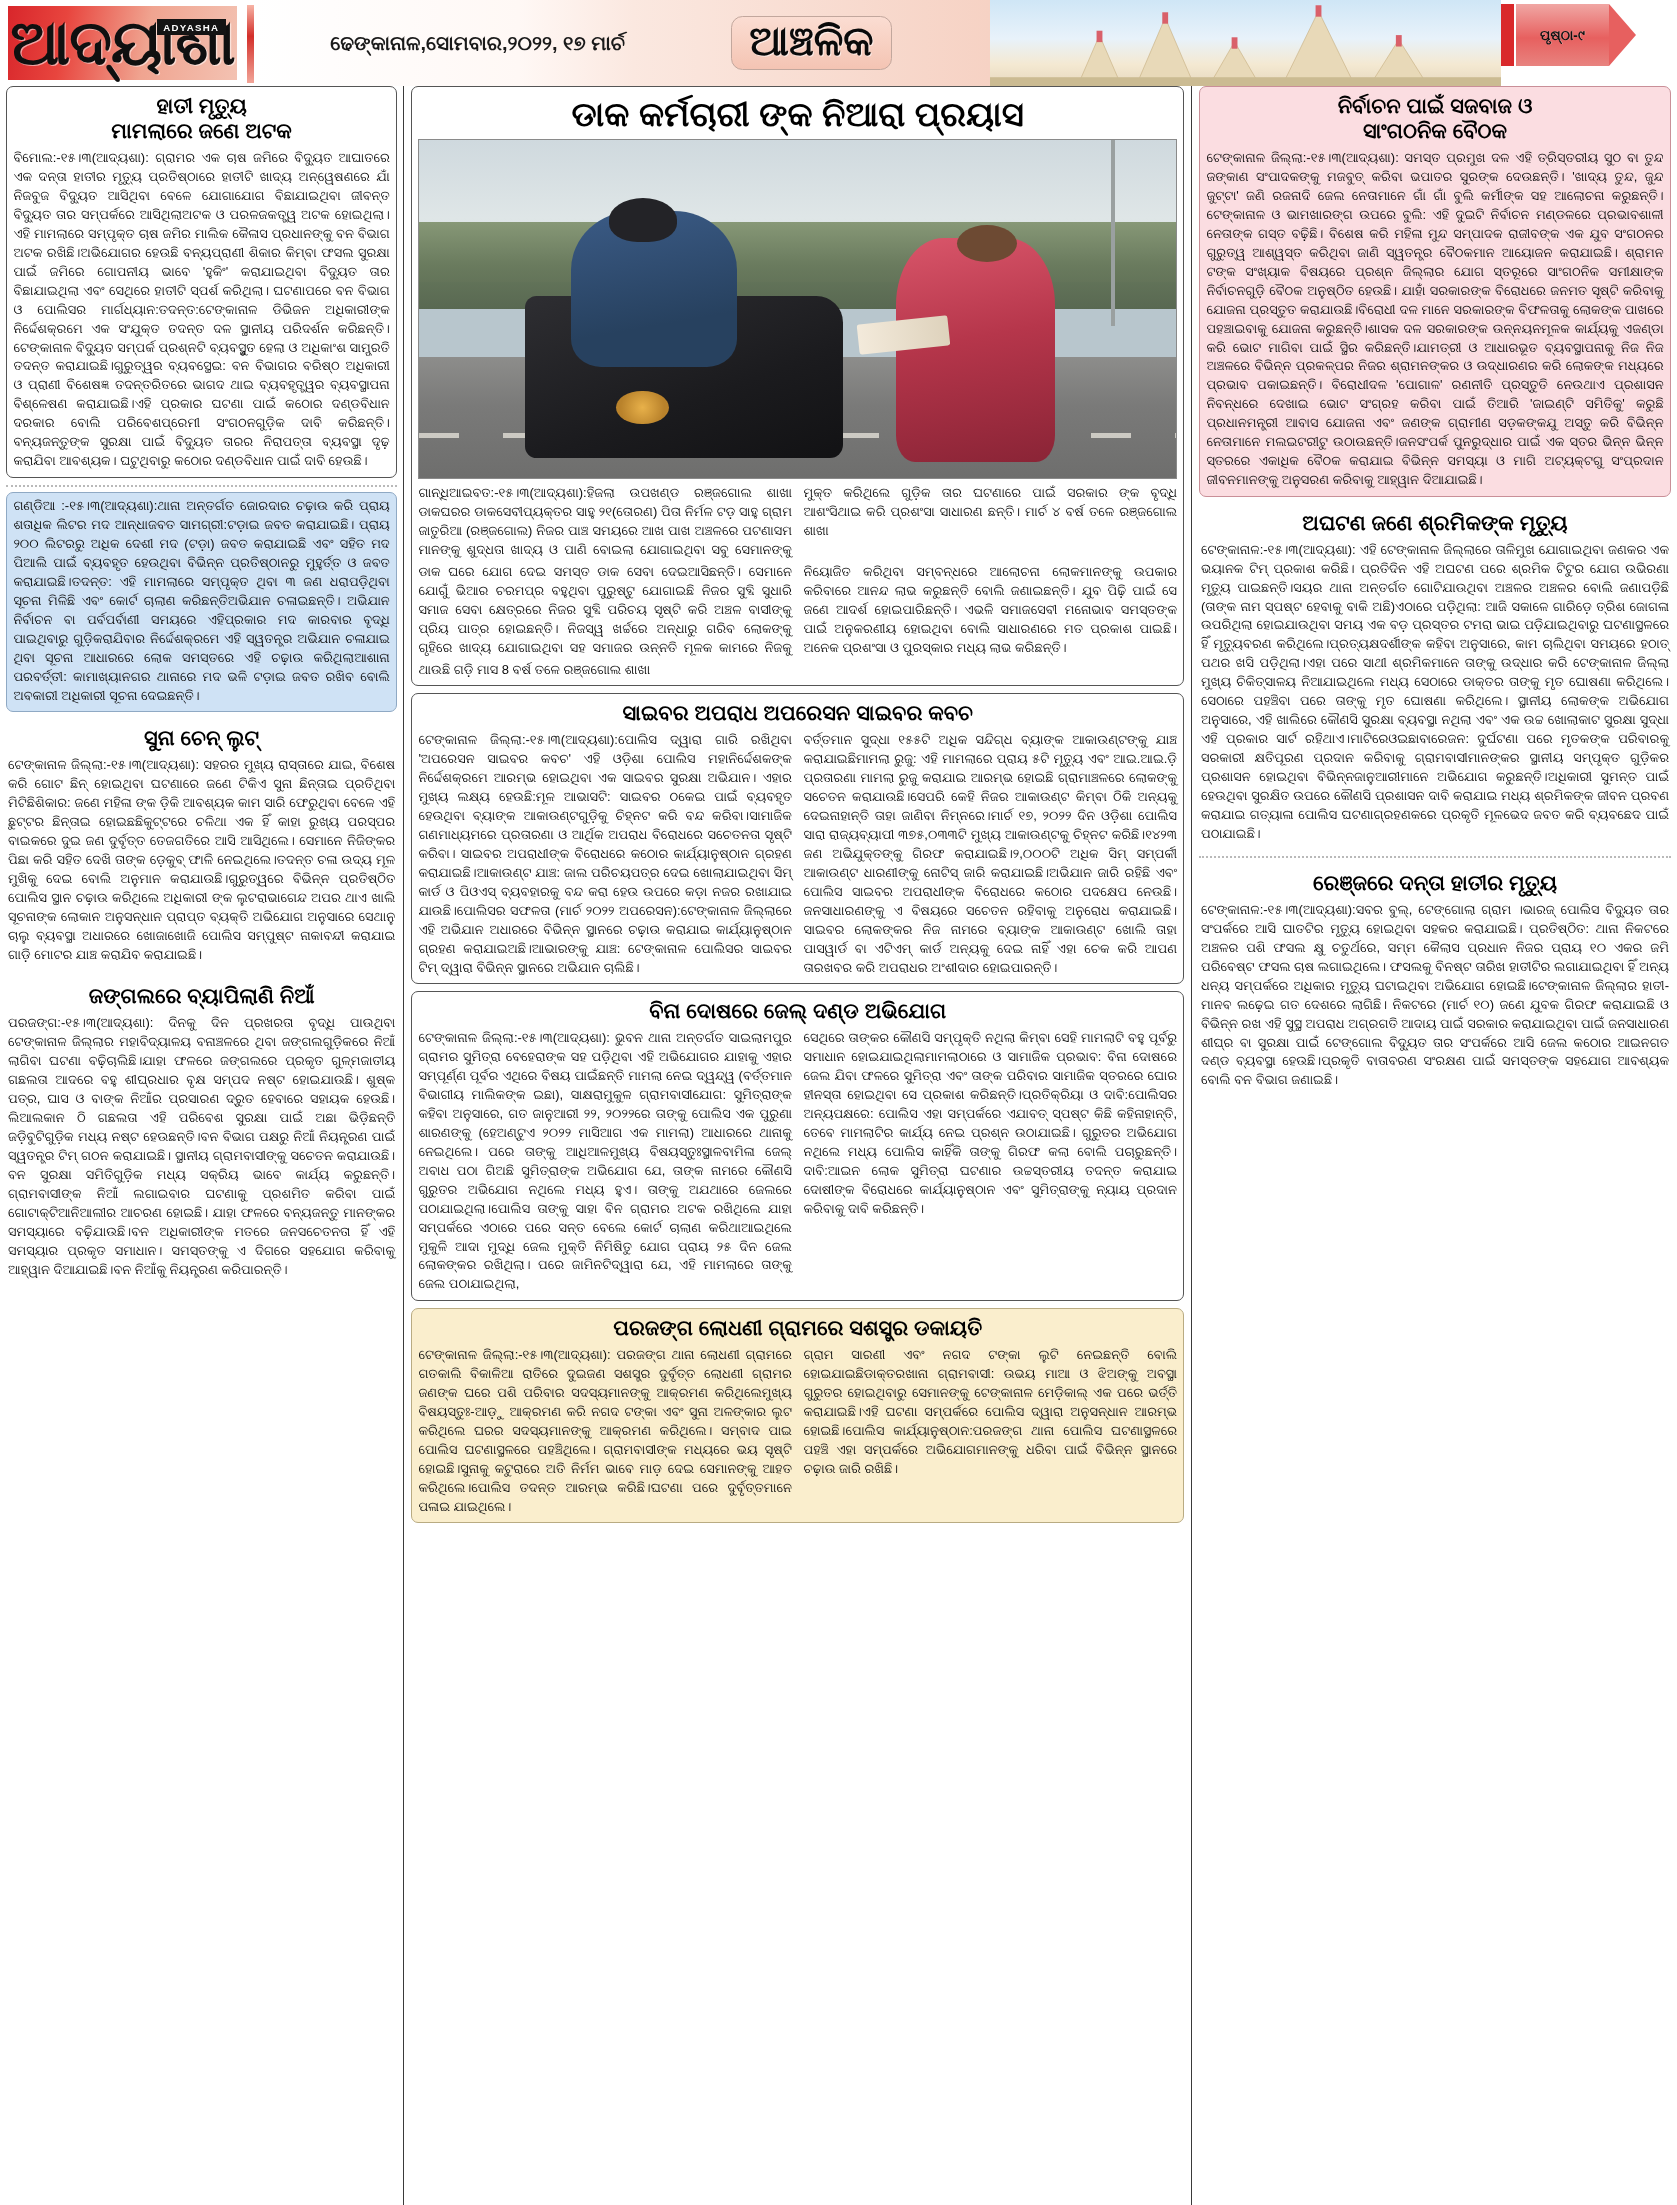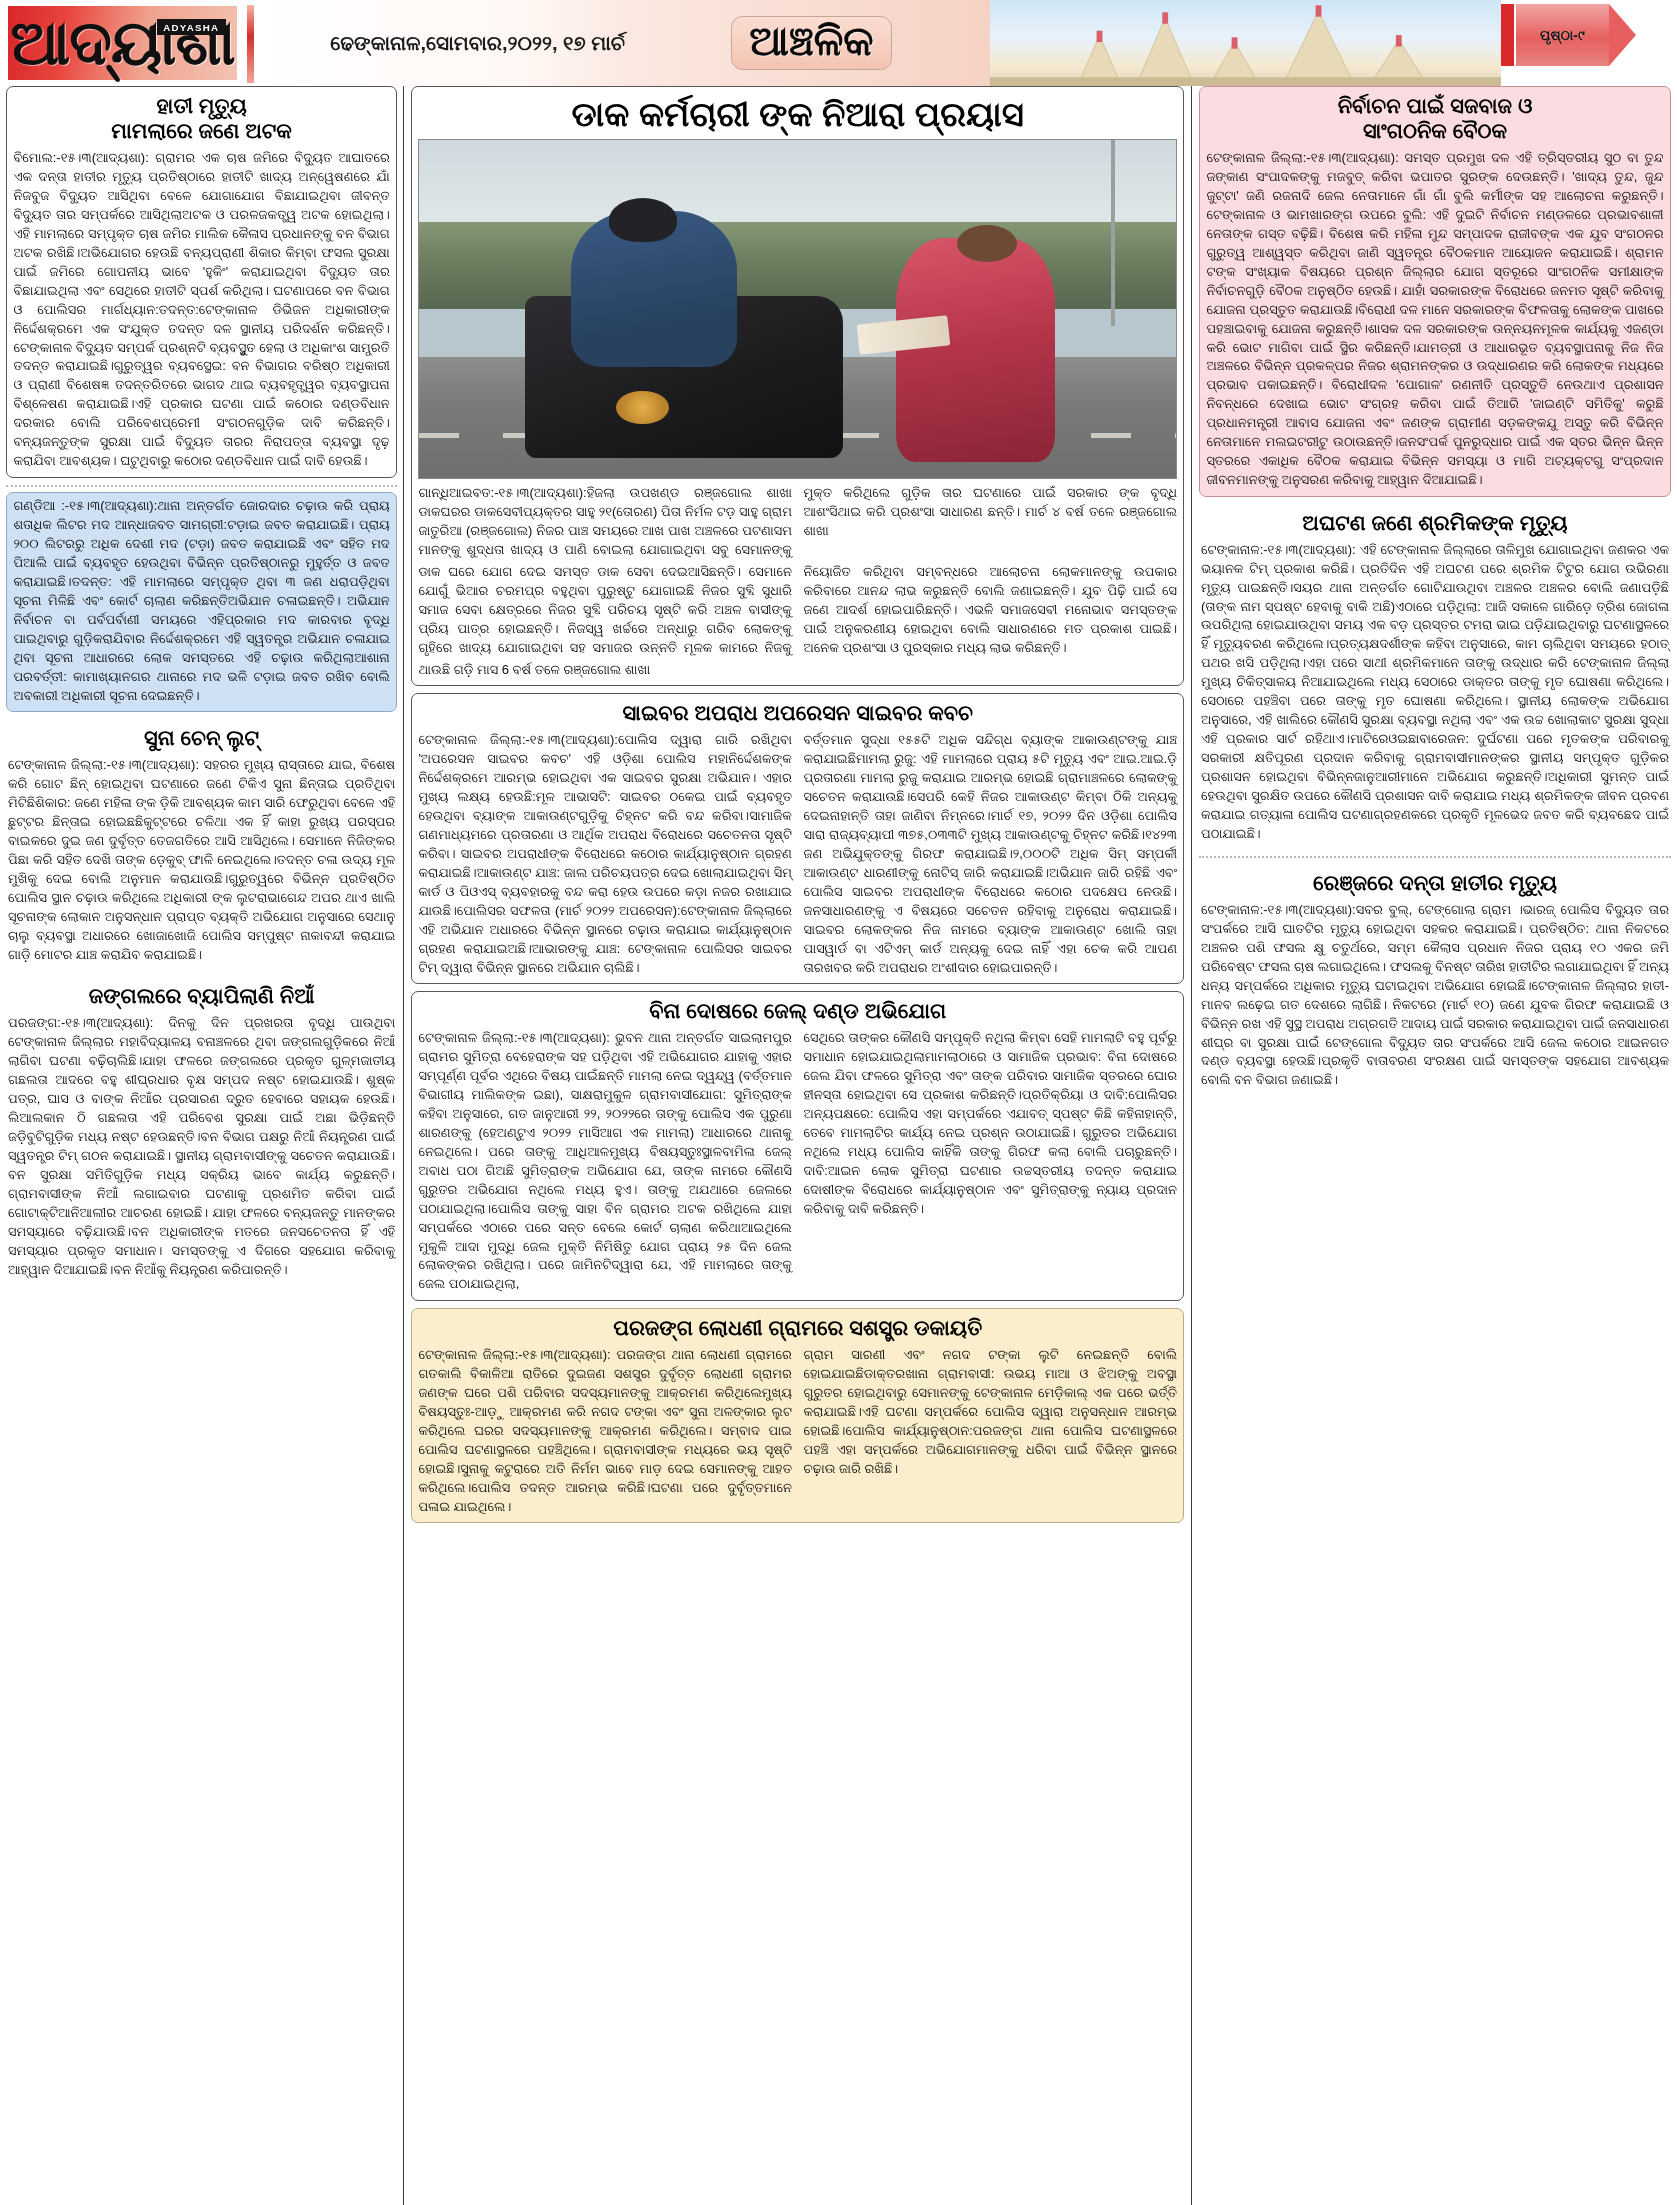--- a/index.html
+++ b/index.html
@@ -378,21 +378,21 @@
         <div class="ph-woman-head"></div>
         <div class="ph-parcel"></div>
       </div>
 
       <div class="body-text two-col">
         <div>ଗାନ୍ଧିଆଇବତ:-୧୫।୩(ଆଦ୍ୟଶା):ହିଜଲା ଉପଖଣ୍ଡ ରଞ୍ଜଗୋଲ ଶାଖା ଡାକଘରର ଡାକସେବୀପ୍ୟକ୍ତର ସାହୁ ୨୧(ତୋରଣ) ପିତା ନିର୍ମଳ ଟଡ଼ ସାହୁ ଗ୍ରାମ ଜାତୁରିଆ (ରଞ୍ଜଗୋଲ) ନିଜର ପାଞ୍ଚ ସମୟରେ ଆଖ ପାଖ ଅଞ୍ଚଳରେ ପଟଣାସମ ମାନଙ୍କୁ ଶୁଦ୍ଧତା ଖାଦ୍ୟ ଓ ପାଣି ବୋଇଲା ଯୋଗାଇଥିବା ସବୁ ସେମାନଙ୍କୁ ମୁକ୍ତ କରିଥିଲେ ଗୁଡ଼ିକ ତାର ଘଟଣାରେ ପାଇଁ ସରକାର ଙ୍କ ବୃଦ୍ଧି ଆଶଂସିଥାଇ କରି ପ୍ରଶଂସା ସାଧାରଣ ଛନ୍ତି। ମାର୍ଚ ୪ ବର୍ଷ ତଳେ ରଞ୍ଜଗୋଲ ଶାଖା</div>
       </div>
       <div class="body-text two-col" style="margin-top:3.5px">
         <div>ଡାକ ଘରେ ଯୋଗ ଦେଇ ସମସ୍ତ ଡାକ ସେବା ଦେଇଆସିଛନ୍ତି। ସେମାନେ ଯୋଗୁଁ ଭିଆର ଚରମପ୍ର ବହୁଥିବା ପୁରୁଷ୍ଟୁ ଯୋଗାଇଛି ନିଜର ସୁବ୍ଦି ସୁଧାରି ସମାଜ ସେବା କ୍ଷେତ୍ରରେ ନିଜର ସୁବ୍ଦି ପରିଚୟ ସୃଷ୍ଟି କରି ଅଞ୍ଚଳ ବାସୀଙ୍କୁ ପ୍ରିୟ ପାତ୍ର ହୋଇଛନ୍ତି। ନିଜସ୍ୱ ଖର୍ଚ୍ଚରେ ଅନ୍ଧାରୁ ଗରିବ ଲୋକଙ୍କୁ ଗୃହିରେ ଖାଦ୍ୟ ଯୋଗାଇଥିବା ସହ ସମାଜର ଉନ୍ନତି ମୂଳକ କାମରେ ନିଜକୁ ନିୟୋଜିତ କରିଥିବା ସମ୍ବନ୍ଧରେ ଆଲୋଚନା ଲୋକମାନଙ୍କୁ ଉପକାର କରିବାରେ ଆନନ୍ଦ ଲାଭ କରୁଛନ୍ତି ବୋଲି ଜଣାଇଛନ୍ତି। ଯୁବ ପିଢ଼ି ପାଇଁ ସେ ଜଣେ ଆଦର୍ଶ ହୋଇପାରିଛନ୍ତି। ଏଭଳି ସମାଜସେବୀ ମନୋଭାବ ସମସ୍ତଙ୍କ ପାଇଁ ଅନୁକରଣୀୟ ହୋଇଥିବା ବୋଲି ସାଧାରଣରେ ମତ ପ୍ରକାଶ ପାଇଛି।ଅନେକ ପ୍ରଶଂସା ଓ ପୁରସ୍କାର ମଧ୍ୟ ଲାଭ କରିଛନ୍ତି।</div>
       </div>
-      <div class="body-text" style="margin-top:2.6px">ଥାଉଛି ଗଡ଼ି ମାସ 6 ବର୍ଷ ତଳେ ରଞ୍ଜଗୋଲ ଶାଖା</div>
+      <div class="body-text" style="margin-top:2.6px">ଥାଉଛି ଗଡ଼ି ମାସ 8 ବର୍ଷ ତଳେ ରଞ୍ଜଗୋଲ ଶାଖା</div>
     </div>
 
     <div class="card">
       <div class="headline h-lg">ସାଇବର ଅପରାଧ ଅପରେସନ ସାଇବର କବଚ</div>
       <div style="display:flex; gap:11.5px;">
         <div class="body-text" style="flex:1">ଟେଙ୍କାନାଳ ଜିଲ୍ଲା:-୧୫।୩(ଆଦ୍ୟଶା):ପୋଲିସ ଦ୍ୱାରା ଗାରି ରଖିଥିବା 'ଅପରେସନ ସାଇବର କବଚ' ଏହି ଓଡ଼ିଶା ପୋଲିସ ମହାନିର୍ଦ୍ଦେଶକଙ୍କ ନିର୍ଦ୍ଦେଶକ୍ରମେ ଆରମ୍ଭ ହୋଇଥିବା ଏକ ସାଇବର ସୁରକ୍ଷା ଅଭିଯାନ। ଏହାର ମୁଖ୍ୟ ଲକ୍ଷ୍ୟ ହେଉଛି:ମୂଳ ଆଭାସଟି: ସାଇବର ଠକେଇ ପାଇଁ ବ୍ୟବହୃତ ହେଉଥିବା ବ୍ୟାଙ୍କ ଆକାଉଣ୍ଟଗୁଡ଼ିକୁ ଚିହ୍ନଟ କରି ବନ୍ଦ କରିବା।ସାମାଜିକ ଗଣମାଧ୍ୟମରେ ପ୍ରତାରଣା ଓ ଆର୍ଥିକ ଅପରାଧ ବିରୋଧରେ ସଚେତନତା ସୃଷ୍ଟି କରିବା। ସାଇବର ଅପରାଧୀଙ୍କ ବିରୋଧରେ କଠୋର କାର୍ଯ୍ୟାନୁଷ୍ଠାନ ଗ୍ରହଣ କରାଯାଇଛି।ଆକାଉଣ୍ଟ ଯାଞ୍ଚ: ଜାଲ ପରିଚୟପତ୍ର ଦେଇ ଖୋଲାଯାଇଥିବା ସିମ୍ କାର୍ଡ ଓ ପିଓଏସ୍ ବ୍ୟବହାରକୁ ବନ୍ଦ କରା ହେଉ ଉପରେ କଡ଼ା ନଜର ରଖାଯାଇ ଯାଉଛି।ପୋଲିସର ସଫଳତା (ମାର୍ଚ ୨୦୨୨ ଅପରେସନ):ଟେଙ୍କାନାଳ ଜିଲ୍ଲାରେ ଏହି ଅଭିଯାନ ଅଧାରରେ ବିଭିନ୍ନ ସ୍ଥାନରେ ଚଢ଼ାଉ କରାଯାଇ କାର୍ଯ୍ୟାନୁଷ୍ଠାନ ଗ୍ରହଣ କରାଯାଇଅଛି।ଆଭାରଙ୍କୁ ଯାଞ୍ଚ: ଟେଙ୍କାନାଳ ପୋଲିସର ସାଇବର ଟିମ୍ ଦ୍ୱାରା ବିଭିନ୍ନ ସ୍ଥାନରେ ଅଭିଯାନ ଚାଲିଛି।</div>
         <div class="body-text" style="flex:1">ବର୍ତ୍ତମାନ ସୁଦ୍ଧା ୧୫୫ଟି ଅଧିକ ସନ୍ଦିଗ୍ଧ ବ୍ୟାଙ୍କ ଆକାଉଣ୍ଟଙ୍କୁ ଯାଞ୍ଚ କରାଯାଇଛିମାମଲା ରୁଜୁ: ଏହି ମାମଲାରେ ପ୍ରାୟ ୫ଟି ମୃତ୍ୟୁ ଏବଂ ଆଇ.ଆଇ.ଡ଼ି ପ୍ରତାରଣା ମାମଲା ରୁଜୁ କରାଯାଇ ଆରମ୍ଭ ହୋଇଛି ଗ୍ରାମାଞ୍ଚଳରେ ଲୋକଙ୍କୁ ସଚେତନ କରାଯାଉଛି।ସେପରି କେହି ନିଜର ଆକାଉଣ୍ଟ କିମ୍ବା ଠିକି ଅନ୍ୟକୁ ଦେଇନାହାନ୍ତି ତାହା ଜାଣିବା ନିମ୍ନରେ।ମାର୍ଚ ୧୭, ୨୦୨୨ ଦିନ ଓଡ଼ିଶା ପୋଲିସ ସାରା ରାଜ୍ୟବ୍ୟାପୀ ୩୭୫,୦୩୩ଟି ମୁଖ୍ୟ ଆକାଉଣ୍ଟକୁ ଚିହ୍ନଟ କରିଛି।୧୪୨୩ ଜଣ ଅଭିଯୁକ୍ତଙ୍କୁ ଗିରଫ କରାଯାଇଛି।୨,୦୦୦ଟି ଅଧିକ ସିମ୍ ସମ୍ପର୍କୀ ଆକାଉଣ୍ଟ ଧାରଣୀଙ୍କୁ ନୋଟିସ୍ ଜାରି କରାଯାଇଛି।ଅଭିଯାନ ଜାରି ରହିଛି ଏବଂ ପୋଲିସ ସାଇବର ଅପରାଧୀଙ୍କ ବିରୋଧରେ କଠୋର ପଦକ୍ଷେପ ନେଉଛି। ଜନସାଧାରଣଙ୍କୁ ଏ ବିଷୟରେ ସଚେତନ ରହିବାକୁ ଅନୁରୋଧ କରାଯାଇଛି।ସାଇବର ଲୋକଙ୍କର ନିଜ ନାମରେ ବ୍ୟାଙ୍କ ଆକାଉଣ୍ଟ ଖୋଲି ତାହା ପାସୱାର୍ଡ ବା ଏଟିଏମ୍ କାର୍ଡ ଅନ୍ୟକୁ ଦେଇ ନାହିଁ ଏହା ଚେକ କରି ଆପଣ ତାରଖବର କରି ଅପରାଧର ଅଂଶୀଦାର ହୋଇପାରନ୍ତି।</div>
       </div>
     </div>
 

